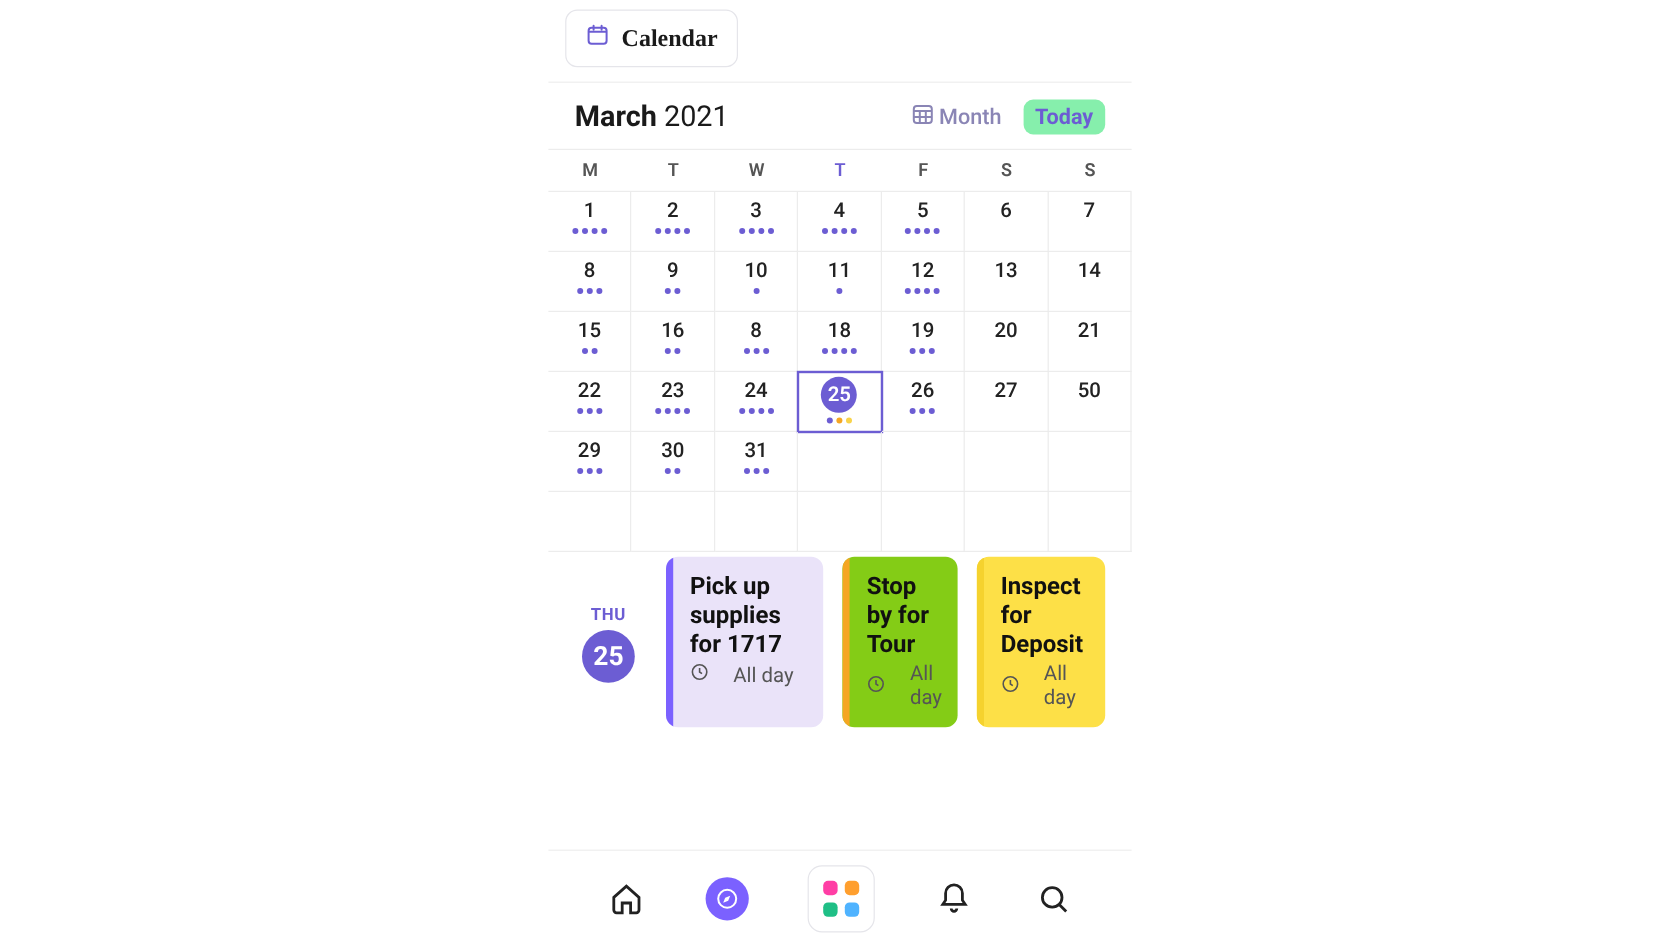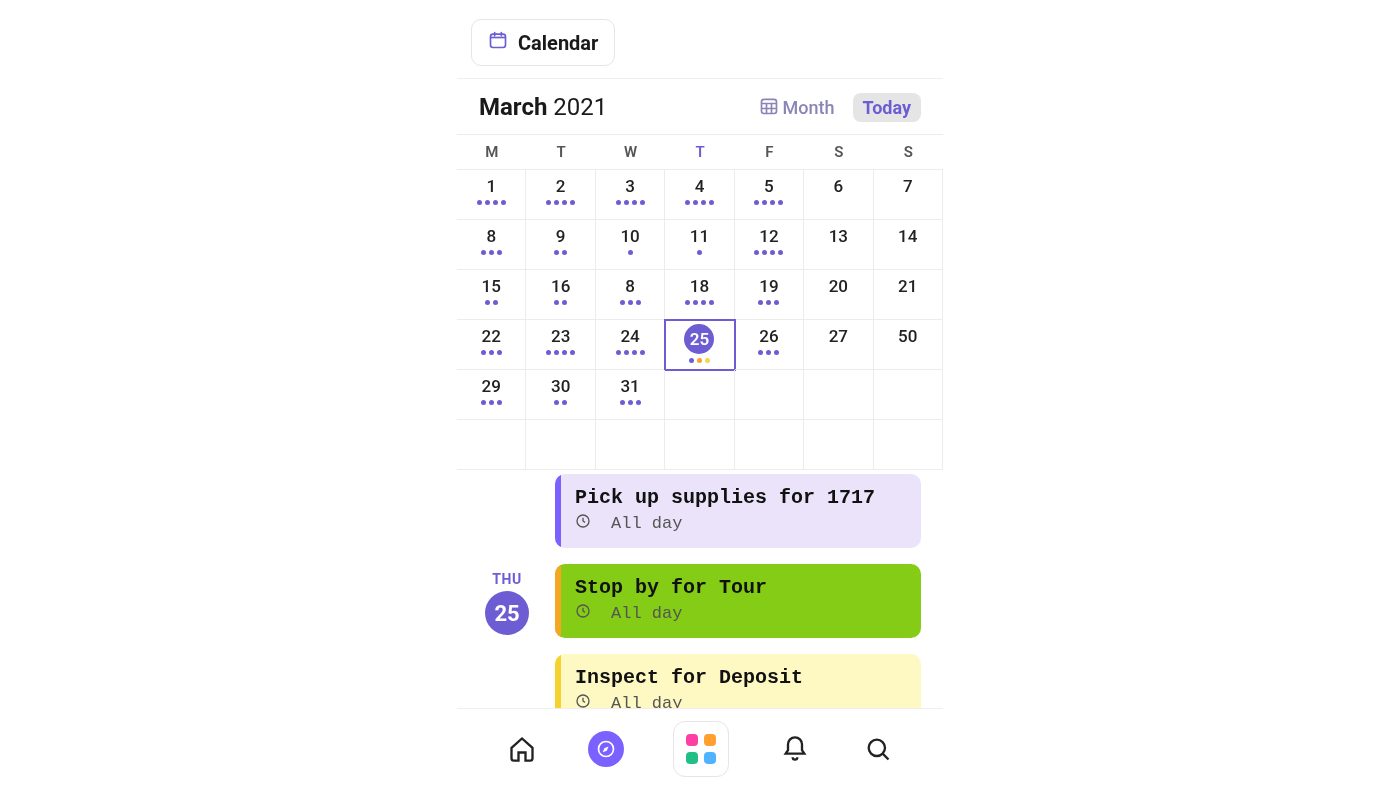--- a/index.html
+++ b/index.html
@@ -13,21 +13,22 @@
   }
   .app {
     width: 486px;
     margin: 0 auto;
     position: relative;
     height: 788px;
     display: flex;
     flex-direction: column;
   }
   .tabbar {
-    padding: 19px 14px 0 14px;
+    padding: 8px 14px 0 14px;
+    font-family: Liberation Serif, serif;
   }
   .tab {
     display: inline-flex;
     align-items: center;
     gap: 10px;
     border: 1px solid #e5e5ea;
     border-radius: 10px;
     background: #fff;
     padding: 10px 16px;
     font-weight: 700;
@@ -39,21 +40,21 @@
   .month-header {
     display: flex;
     justify-content: space-between;
     padding: 14px 22px 12px 22px;
   }
   .month-header .title { font-size: 24px; font-weight: 400; }
   .month-header .title strong { font-weight: 700; }
   .month-header .controls { display: flex; align-items: center; gap: 18px; }
   .view-btn { display: inline-flex; align-items: center; gap: 4px; color: #8a85b5; font-size: 18px; font-weight: 500; }
   .view-btn svg { width: 20px; height: 20px; stroke:#8a85b5; }
-  .today-btn { color: #6c5dd3; font-weight: 700; font-size: 18px; background:#e5e5e5; padding:4px 10px; border-radius:8px;}
+  .today-btn { color: #6c5dd3; font-weight: 700; font-size: 18px; background:#86efac; padding:4px 10px; border-radius:8px;}
 
   .weekday-row {
     display: grid;
     grid-template-columns: repeat(7, 1fr);
     border-top: 1px solid #ececec;
     border-bottom: 1px solid #ececec;
   }
   .weekday-row div {
     text-align: center;
     font-size: 15px;
@@ -113,33 +114,33 @@
     flex-direction: column;
     align-items: center;
     padding-top: 4px;
     justify-content: center;
   }
   .datecol .dow { color: #6c5dd3; font-size: 14px; font-weight: 700; letter-spacing: .5px;}
   .datecol .dn {
     background: #6c5dd3; color:#fff; width:44px;height:44px;border-radius:50%;
     display:flex;align-items:center;justify-content:center;font-size:22px;font-weight:700;margin-top:4px;
   }
-  .cardcol { flex:1; display:flex; flex-direction:column; gap:16px; padding-left:16px;font-family:Liberation Mono, monospace;}
+  .cardcol { flex:1; display:flex; gap:16px; padding-left:16px;}
   .card {
     border-radius: 10px;
     padding: 12px 16px 14px 20px;
     position: relative;
     overflow:hidden;
   }
   .card::before{
     content:""; position:absolute; left:0; top:0; bottom:0; width:6px;
   }
   .card.purple{ background:#eae3f9;} .card.purple::before{ background:#7b61ff;}
   .card.orange{ background:#84cc16;} .card.orange::before{ background:#f5a623;}
-  .card.yellow{ background:#fef9c3;} .card.yellow::before{ background:#f5d22e;}
+  .card.yellow{ background:#fde047;} .card.yellow::before{ background:#f5d22e;}
   .card .etitle{ font-size:20px; font-weight:700; color:#111; }
   .card .allday{ display:flex; align-items:center; gap:20px; color:#555; font-size:17px; margin-top:4px;}
   .card .allday svg{width:16px;height:16px;}
 
   
   .nav {
     height: 80px;
     border-top:1px solid #eee;
     display:flex;
     align-items:center;

